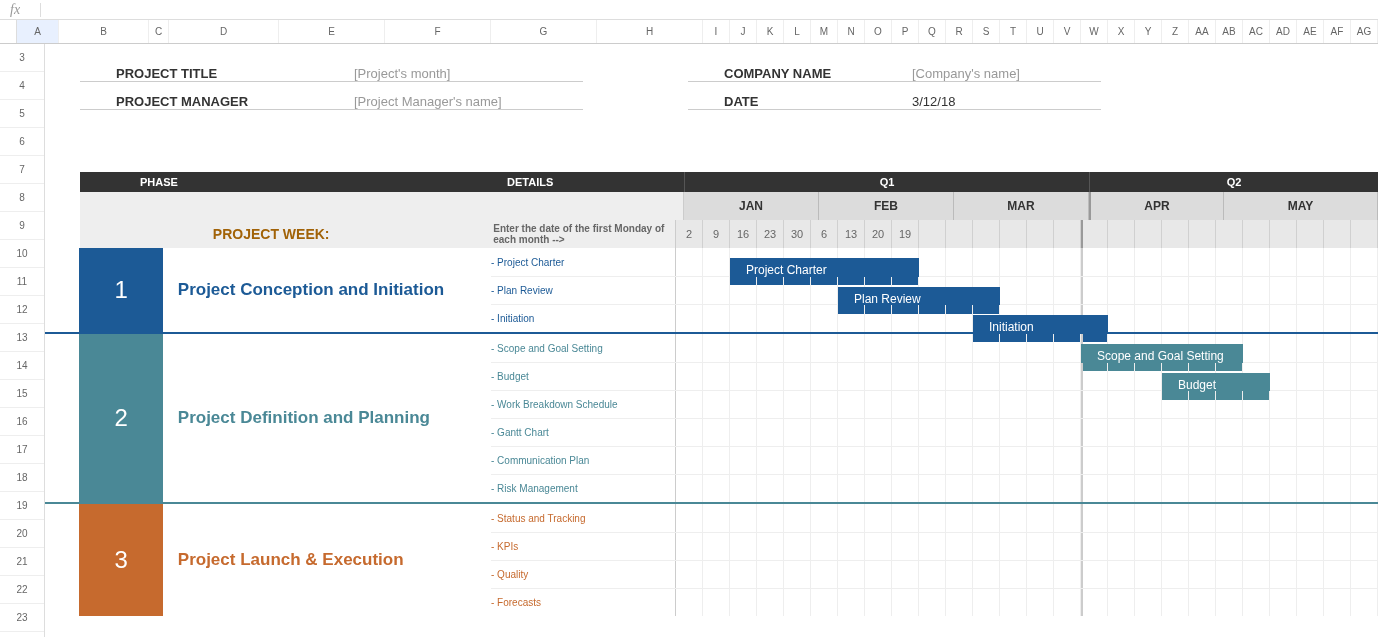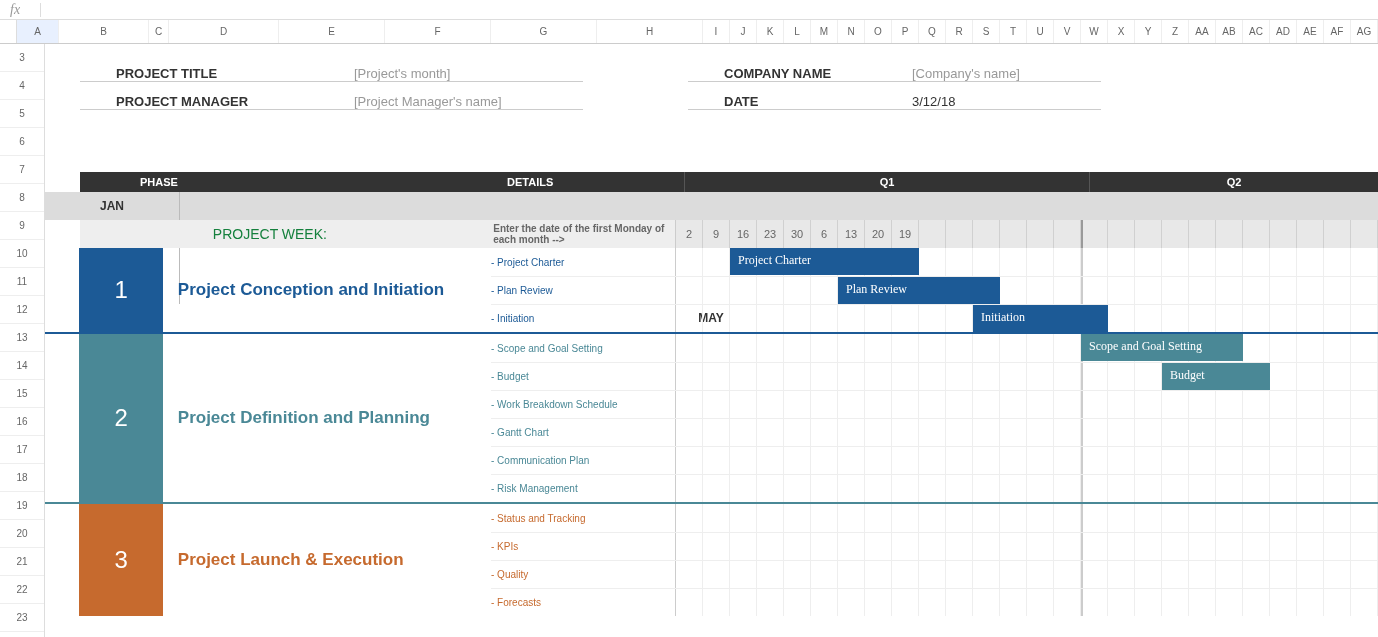--- a/index.html
+++ b/index.html
@@ -34,52 +34,52 @@
   .gantt-table { margin-top: 0; }
   .header-row { height: 20px; display: flex; }
   .header-row.dark { background: #333; color: #fff; font-weight: bold; font-size: 11px; }
   .header-row.dark .hc { display: flex; align-items: center; padding: 0 8px; }
   .phase-col { width: 419px; padding-left: 60px !important; }
   .details-col { width: 185px; }
   .quarter-col { justify-content: center; border-left: 1px solid #555; }
   .q1-col { width: 405px; }
   .q2-col { flex: 1; }
 
-  .month-row { height: 28px; display: flex; background: #dcdcdc; flex-direction: column; }
+  .month-row { height: 28px; display: flex; background: #dcdcdc; }
   .month-row .left-pad { width: 639px; background: #eee; border-right: 1px solid #ccc; }
   .month-cell { text-align: center; line-height: 28px; font-weight: bold; font-size: 12px; color: #333; border-right: 1px solid #bbb; }
   .month-cell.jan { width: 135px; }
   .month-cell.feb { width: 135px; }
   .month-cell.mar { width: 135px; }
   .month-cell.apr { width: 135px; border-left: 2px solid #999; }
   .month-cell.may { flex: 1; }
 
   .week-row { height: 28px; display: flex; }
   .week-row .pw-label { width: 135px; }
-  .week-row .pw-text { width: 319px; font-weight: normal; font-size: 14px; color: #15803d; display: flex; align-items: center; background: #eee; }
+  .week-row .pw-text { width: 319px; font-weight: bold; font-size: 14px; color: #a16207; display: flex; align-items: center; background: #eee; }
   .week-row .pw-sub { width: 185px; font-size: 10px; color: #666; font-weight: bold; background: #eee; display: flex; align-items: center; padding-right: 8px; border-right: 1px solid #ccc; }
   .week-cells { display: flex; flex: 1; background: #e8e8e8; }
   .wc { width: 27px; text-align: center; line-height: 28px; font-size: 11px; color: #666; border-right: 1px solid #d0d0d0; }
   .q-divider { border-left: 2px solid #999; }
   .phase-block { width: 120px; display: flex; align-items: center; justify-content: center; color: #fff; font-size: 24px; font-weight: 300; }
   .phase-1 { background: #1c5a96; }
   .phase-2 { background: #4a8896; }
   .phase-3 { background: #c66a2e; }
   .phase-title-area { width: 334px; display: flex; align-items: center; padding-left: 15px; font-weight: bold; font-size: 17px; }
   .phase-title-1 { color: #1c5a96; }
   .phase-title-2 { color: #4a8896; }
   .phase-title-3 { color: #c66a2e; }
   .detail-cell { width: 185px; font-size: 10px; display: flex; align-items: center; border-right: 1px solid #ccc; }
   .detail-1 { color: #1c5a96; }
   .detail-2 { color: #4a8896; }
   .detail-3 { color: #c66a2e; }
   .gantt-area { flex: 1; position: relative; display: flex; }
   .gcell { width: 27px; border-right: 1px solid #eee; }
   .gcell.qdiv { border-left: 2px solid #ccc; }
-  .gantt-bar { position: absolute; height: 27px; top: 0; color: #fff; font-size: 12px; padding: 5px 8px; white-space: nowrap; font-family: Liberation Serif, serif; }
+  .gantt-bar { position: absolute; height: 27px; top: 10px; color: #fff; font-size: 12px; padding: 5px 16px; white-space: nowrap; }
   .bar-1 { background: #1c5a96; }
   .bar-2 { background: #4a8896; }
 
   .phase-section { display: flex; }
   .task-line { height: 28px; display: flex; border-top: 1px solid #eee; }
   .task-line:first-child { border-top: none; }
 
   .section-border-1 { border-bottom: 2px solid #1c5a96; }
   .section-border-2 { border-bottom: 2px solid #4a8896; }
 

